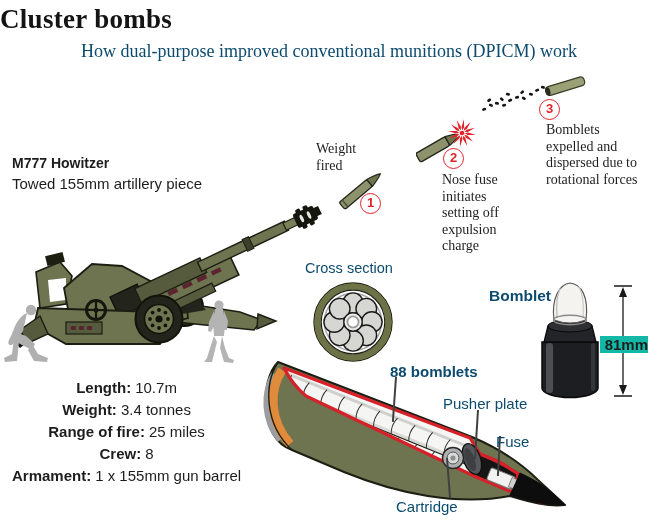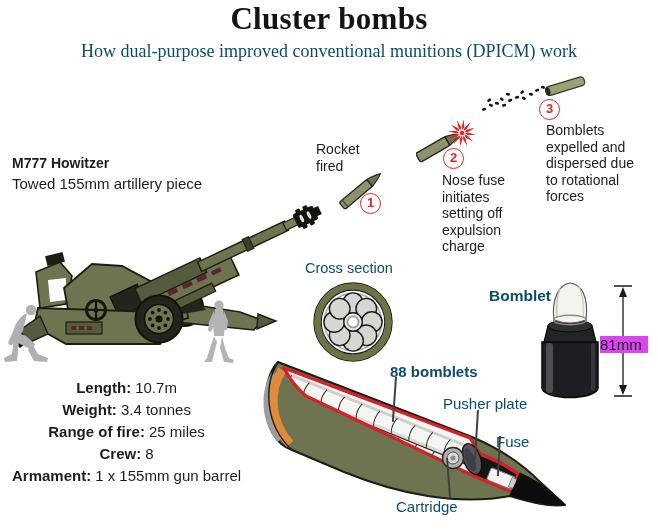--- a/index.html
+++ b/index.html
@@ -1,35 +1,35 @@
 <!DOCTYPE html>
 <html><head>
 <meta charset="utf-8">
 <style>
   html,body{margin:0;padding:0;background:#fff;}
   #canvas{position:relative;width:658px;height:529px;background:#fff;overflow:hidden;
           font-family:"Liberation Sans","DejaVu Sans",sans-serif;color:#1d1d1d;}
   .abs{position:absolute;}
-  .title{position:absolute;left:0;right:0;top:1px;text-align:center;
+  .title{position:absolute;left:0;right:0;top:1px;
          font-family:"Liberation Serif","DejaVu Serif",serif;font-weight:700;
-         font-size:31px;line-height:36px;color:#141414;letter-spacing:.3px;}
+         font-size:27px;line-height:36px;color:#141414;letter-spacing:.3px;}
   .subtitle{position:absolute;left:0;right:0;top:39px;text-align:center;
             font-family:"Liberation Serif","DejaVu Serif",serif;font-weight:400;
             font-size:18px;line-height:24px;color:#0c4a6e;}
   .h-name{position:absolute;left:12px;top:155px;font-size:14px;font-weight:700;}
   .h-desc{position:absolute;left:12px;top:175px;font-size:15px;}
-  .steptext{position:absolute;font-size:14px;line-height:16.5px;color:#1d1d1d;}
+  .steptext{position:absolute;font-size:14px;line-height:16.5px;color:#1d1d1d;font-family:Liberation Serif, serif;}
   .badge{position:absolute;width:21px;height:21px;box-sizing:border-box;
          border:1.8px solid #e1232a;border-radius:50%;background:#fff;
          color:#e1232a;font-weight:700;font-size:13px;line-height:17px;text-align:center;}
   .lbl{position:absolute;font-size:14.5px;color:#0c4a6e;}
   .lbl.b{font-weight:700;font-size:15px;}
   .leader{position:absolute;width:1.8px;background:#404040;transform-origin:50% 0;}
-  .mm{position:absolute;left:600px;top:336px;width:48px;text-align:left;
-      background:#d946ef;font-size:15px;}
+  .mm{position:absolute;left:600px;top:336px;width:48px;text-align:right;
+      background:#14b8a6;font-size:15px;font-weight:bold;}
   .specs{position:absolute;left:12px;top:377px;}
   .spec-row{height:22px;font-size:15px;line-height:22px;text-align:center;}
   .spec-label{font-weight:700;}
   .spec-value{margin-left:4px;}
 </style>
 </head>
 <body>
 
 <div id="canvas">
 
@@ -113,21 +113,21 @@
     <g fill="#b4b4b4">
       <circle cx="17" cy="7" r="4.6"></circle>
       <path d="M13,11 L21,11 L23,24 L22,38 L12,38 L11,24 Z"></path>
       <path d="M12,13 L7,24 L6,33 L9,34 L13,26 Z"></path>
       <path d="M22,13 L26,23 L25,32 L22,32 L21,24 Z"></path>
       <path d="M12,38 L8,50 L5,60 L2,64 L10,64 L13,52 L15,44 Z"></path>
       <path d="M20,38 L23,50 L27,60 L32,62 L31,65 L22,64 L18,50 Z"></path>
     </g>
   </svg>
 
-  <div class="steptext" style="left:316px;top:141px;width:60px">Rocket fired</div>
+  <div class="steptext" style="left:316px;top:141px;width:60px">Weight fired</div>
   <svg class="abs" style="left:336px;top:164px" width="52" height="46" viewBox="0 0 52 46">
     <g transform="translate(6,42) rotate(-40)">
       <rect x="0" y="-4.5" width="36" height="9" rx="2" fill="#8e926c" stroke="#23251a" stroke-width="1.3"></rect>
       <path d="M36,-4.5 C43,-3 48,-1.2 50,0 C48,1.2 43,3 36,4.5 Z" fill="#70744e" stroke="#23251a" stroke-width="1.2"></path>
       <line x1="4" y1="-4.5" x2="4" y2="4.5" stroke="#4f5338" stroke-width="1.6"></line>
     </g>
   </svg>
   <div class="badge" style="left:360px;top:193px">
     <span>1</span>
   </div>

